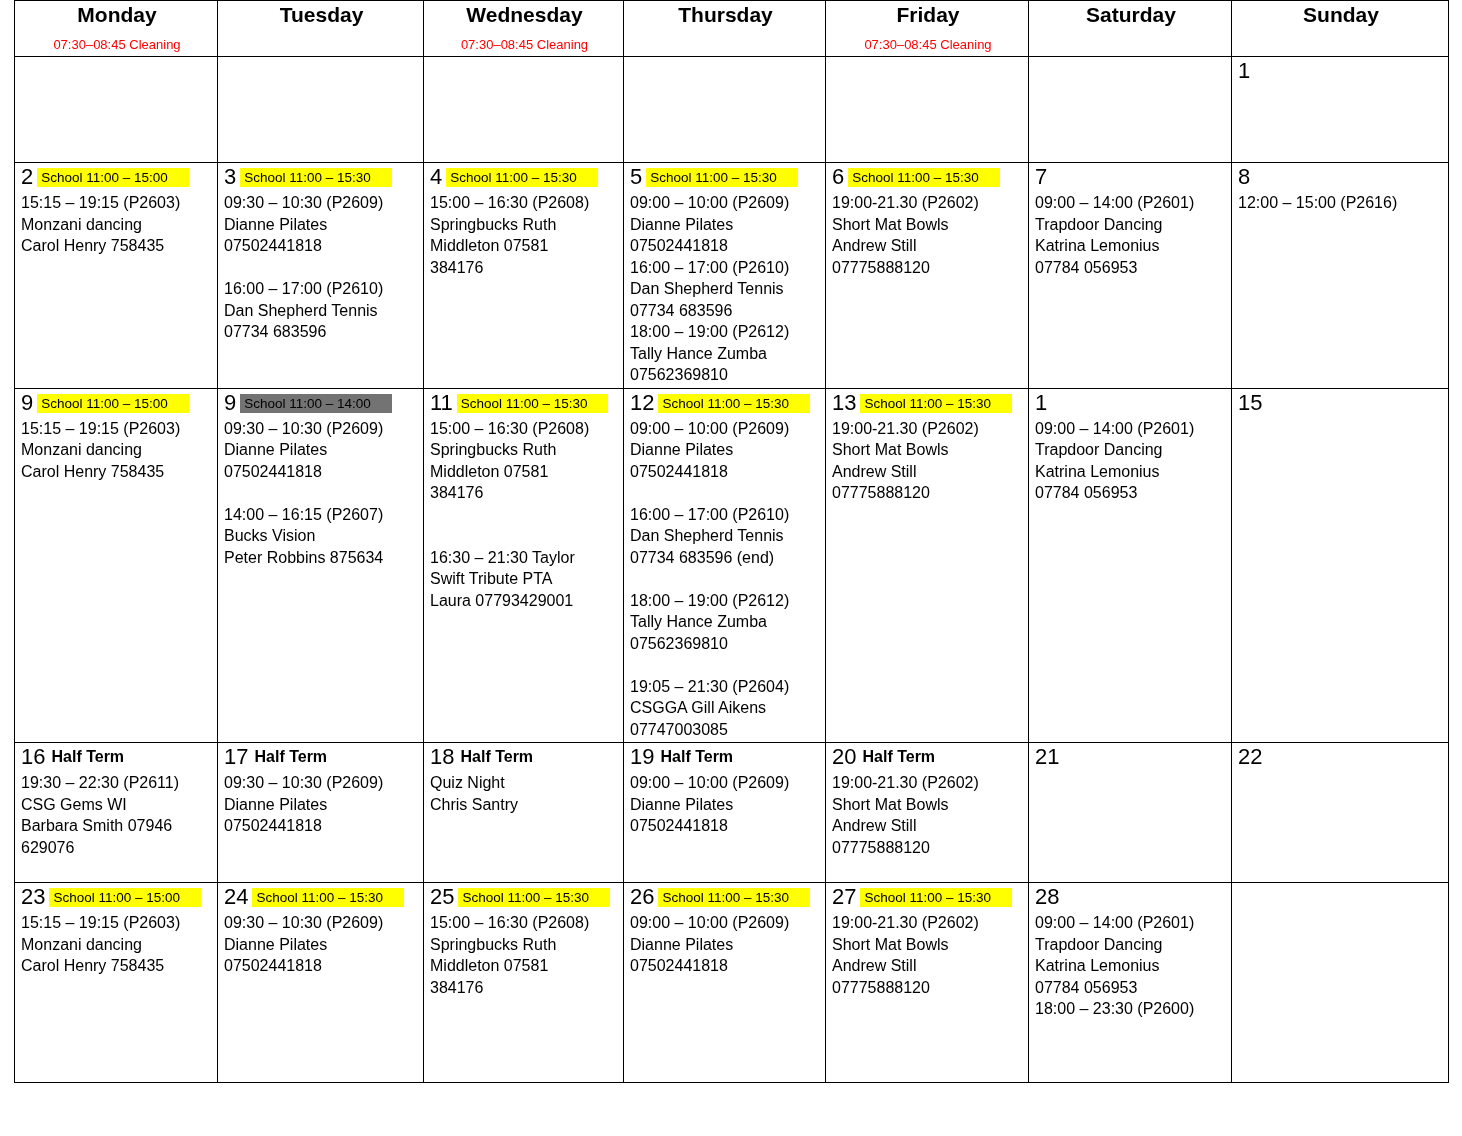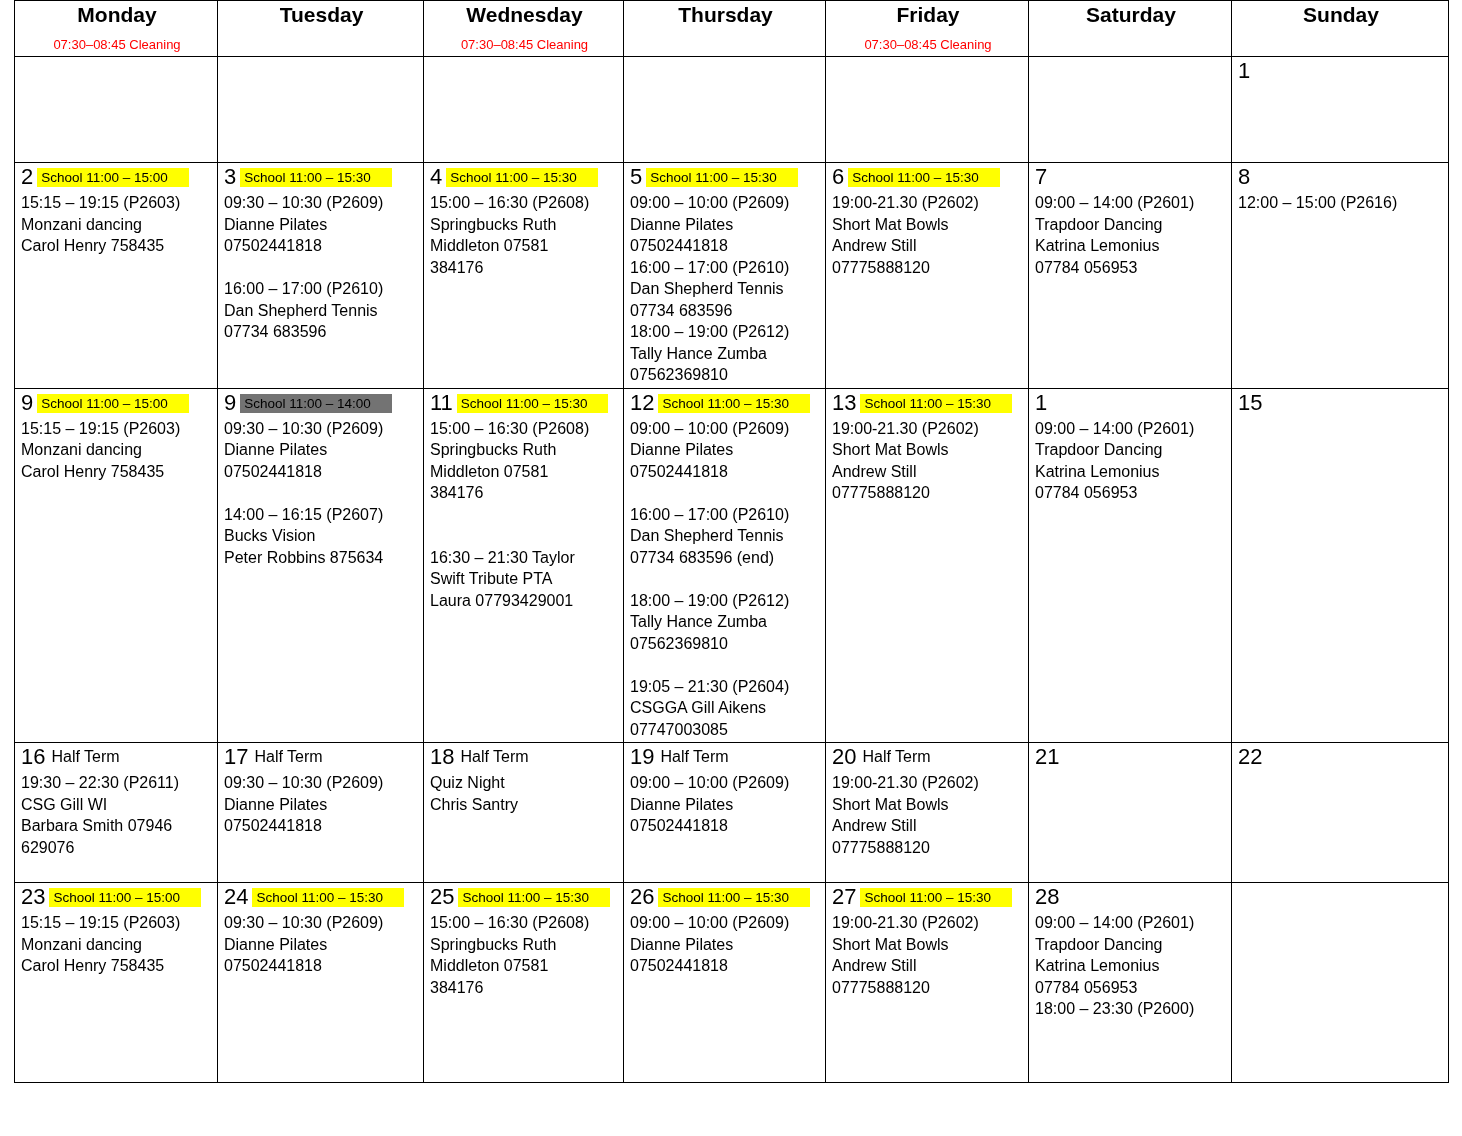--- a/index.html
+++ b/index.html
@@ -31,21 +31,21 @@
   tr.week-2 td{height:333px;}
   tr.week-3 td{height:136px;}
   tr.week-4 td{height:196px;}
   .cell-head{line-height:26px;white-space:nowrap;}
   .day-num{font-size:22px;letter-spacing:0px;}
   .badge{vertical-align:2px;}
   .badge.school{
     font-size:13.5px;padding:2px 21px 2px 4px;margin-left:4px;text-align:right;
   }
   .badge.halfterm{
-    font-weight:normal;font-size:16px;margin-left:6px;
+    font-weight:bold;font-size:16px;margin-left:6px;
   }
   .line{font-size:16px;line-height:21.5px;white-space:nowrap;}
 </style>
 </head>
 <body>
 
 <div class="page">
   <table class="calendar">
     <colgroup>
       <col style="width:203px">
@@ -217,21 +217,21 @@
             <div class="line">07784 056953</div>
           </td>
           <td>
             <div class="cell-head"><span class="day-num">15</span></div>
           </td>
         </tr>
         <tr class="week-row week-3">
           <td>
             <div class="cell-head"><span class="day-num">16</span><span class="badge halfterm">Half Term</span></div>
             <div class="line">19:30 – 22:30 (P2611)</div>
-            <div class="line">CSG Gill WI</div>
+            <div class="line">CSG Gems WI</div>
             <div class="line">Barbara Smith 07946</div>
             <div class="line">629076</div>
           </td>
           <td>
             <div class="cell-head"><span class="day-num">17</span><span class="badge halfterm">Half Term</span></div>
             <div class="line">09:30 – 10:30 (P2609)</div>
             <div class="line">Dianne Pilates</div>
             <div class="line">07502441818</div>
           </td>
           <td>

